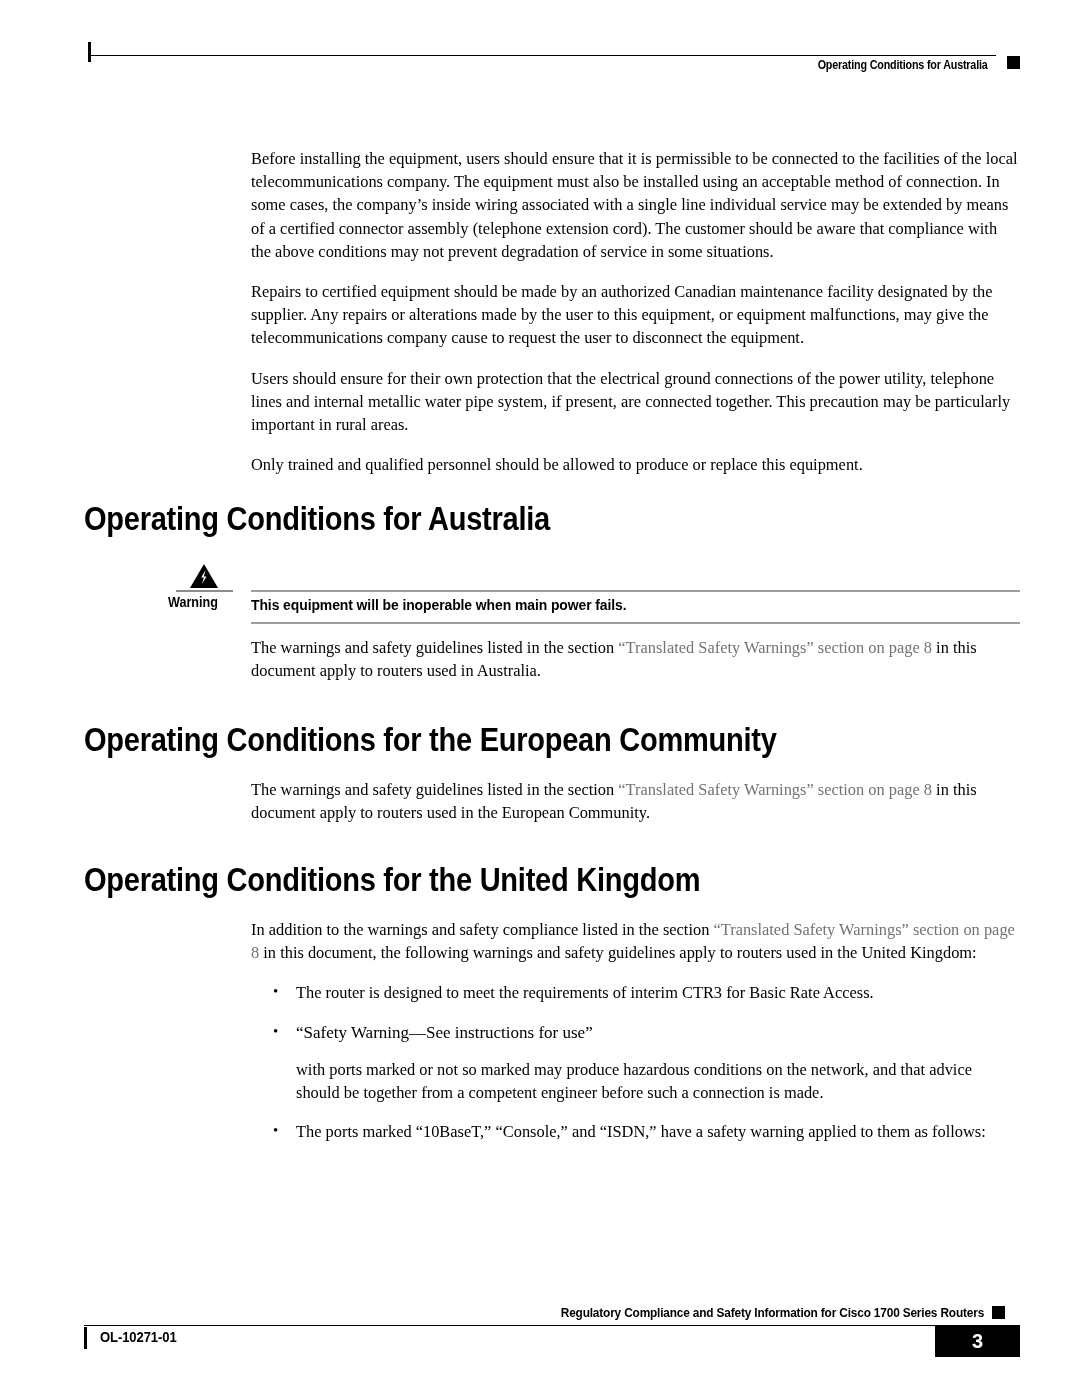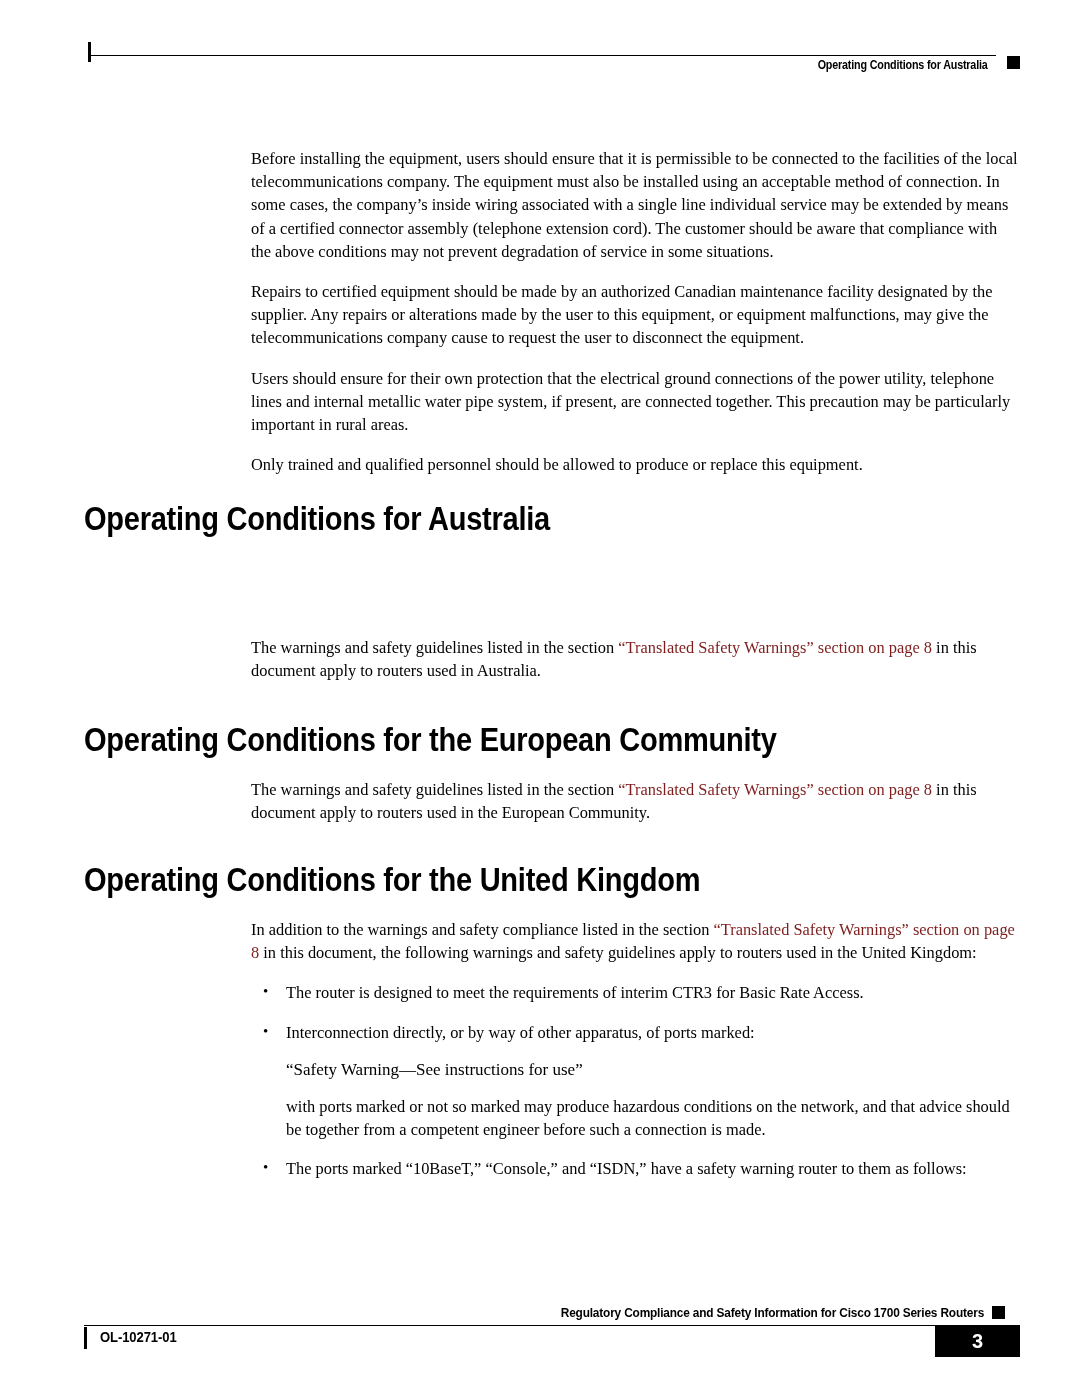--- a/index.html
+++ b/index.html
@@ -75,21 +75,21 @@
     left: 251px;
     width: 769px;
   }
   p.body {
     margin: 0 0 17px 0;
     font-size: 16.4px;
     line-height: 23.2px;
     text-align: left;
   }
   .link {
-    color: #7f1d1d;
+    color: #737373;
   }
 
   
   h2.sec {
     position: absolute;
     left: 84px;
     margin: 0;
     font-family: "Liberation Sans Narrow", "Liberation Sans", sans-serif;
     font-weight: bold;
     font-size: 33px;
@@ -163,21 +163,21 @@
     font-size: 15.5px;
     line-height: 20px;
     letter-spacing: -0.1px;
     transform: scaleX(0.9);
     transform-origin: left center;
     white-space: nowrap;
   }
 
   
   ul.blist {
-    margin: 4px;
+    margin: 14px;
     padding: 0;
     list-style: none;
   }
   ul.blist > li {
     position: relative;
     padding-left: 31px;
     margin: 0 0 16px 0;
     font-size: 16.4px;
     line-height: 23.2px;
   }
@@ -300,20 +300,33 @@
 
   <div class="col" style="top:139px;margin-top:8px;">
     <p class="body">Before installing the equipment, users should ensure that it is permissible to be connected to the facilities of the local telecommunications company. The equipment must also be installed using an acceptable method of connection. In some cases, the company’s inside wiring associated with a single line individual service may be extended by means of a certified connector assembly (telephone extension cord). The customer should be aware that compliance with the above conditions may not prevent degradation of service in some situations.</p>
     <p class="body">Repairs to certified equipment should be made by an authorized Canadian maintenance facility designated by the supplier. Any repairs or alterations made by the user to this equipment, or equipment malfunctions, may give the telecommunications company cause to request the user to disconnect the equipment.</p>
     <p class="body">Users should ensure for their own protection that the electrical ground connections of the power utility, telephone lines and internal metallic water pipe system, if present, are connected together. This precaution may be particularly important in rural areas.</p>
     <p class="body">Only trained and qualified personnel should be allowed to produce or replace this equipment.</p>
   </div>
 
   <h2 class="sec" style="top:500px;">Operating Conditions for Australia</h2>
 
+  <div class="warn" style="top:563px;">
+    <div class="warn-icon">
+      <svg width="30" height="26" viewBox="0 0 30 26" xmlns="http://www.w3.org/2000/svg">
+        <polygon points="15,1 29,25 1,25" fill="#000000"></polygon>
+        <polygon points="16.6,7 12.2,14.6 14.9,14.6 12.9,21 17.6,13.4 14.8,13.4" fill="#ffffff"></polygon>
+      </svg>
+    </div>
+    <div class="warn-icon-rule"></div>
+    <div class="warn-label">Warning</div>
+    <div class="warn-rule-top"></div>
+    <div class="warn-text">This equipment will be inoperable when main power fails.</div>
+    <div class="warn-rule-bot"></div>
+  </div>
 
   <div class="col" style="top:636px;">
     <p class="body"><span>The warnings and safety guidelines listed in the section </span><span class="link">“Translated Safety Warnings” section on page 8</span><span> in this document apply to routers used in Australia.</span></p>
   </div>
 
   <h2 class="sec" style="top:721px;">Operating Conditions for the European Community</h2>
 
   <div class="col" style="top:778px;">
     <p class="body"><span>The warnings and safety guidelines listed in the section </span><span class="link">“Translated Safety Warnings” section on page 8</span><span> in this document apply to routers used in the European Community.</span></p>
   </div>
@@ -321,26 +334,25 @@
   <h2 class="sec" style="top:861px;">Operating Conditions for the United Kingdom</h2>
 
   <div class="col" style="top:918px;">
     <p class="body"><span>In addition to the warnings and safety compliance listed in the section </span><span class="link">“Translated Safety Warnings” section on page 8</span><span> in this document, the following warnings and safety guidelines apply to routers used in the United Kingdom:</span></p>
 
     <ul class="blist">
       <li>
         <span>The router is designed to meet the requirements of interim CTR3 for Basic Rate Access.</span>
       </li>
       <li>
-        <span>Interconnection directly, or by way of other apparatus, of ports marked:</span>
         <span class="sub-bold">“Safety Warning—See instructions for use”</span>
         <span class="sub-plain">with ports marked or not so marked may produce hazardous conditions on the network, and that advice should be together from a competent engineer before such a connection is made.</span>
       </li>
       <li>
-        <span>The ports marked “10BaseT,” “Console,” and “ISDN,” have a safety warning router to them as follows:</span>
+        <span>The ports marked “10BaseT,” “Console,” and “ISDN,” have a safety warning applied to them as follows:</span>
       </li>
     </ul>
   </div>
 
   <div class="foot">
     <div class="foot-title"><span>Regulatory Compliance and Safety Information for Cisco 1700 Series Routers</span></div>
     <div class="foot-square"></div>
     <div class="foot-rule"></div>
     <div class="foot-tick"></div>
     <div class="foot-docid">OL-10271-01</div>

